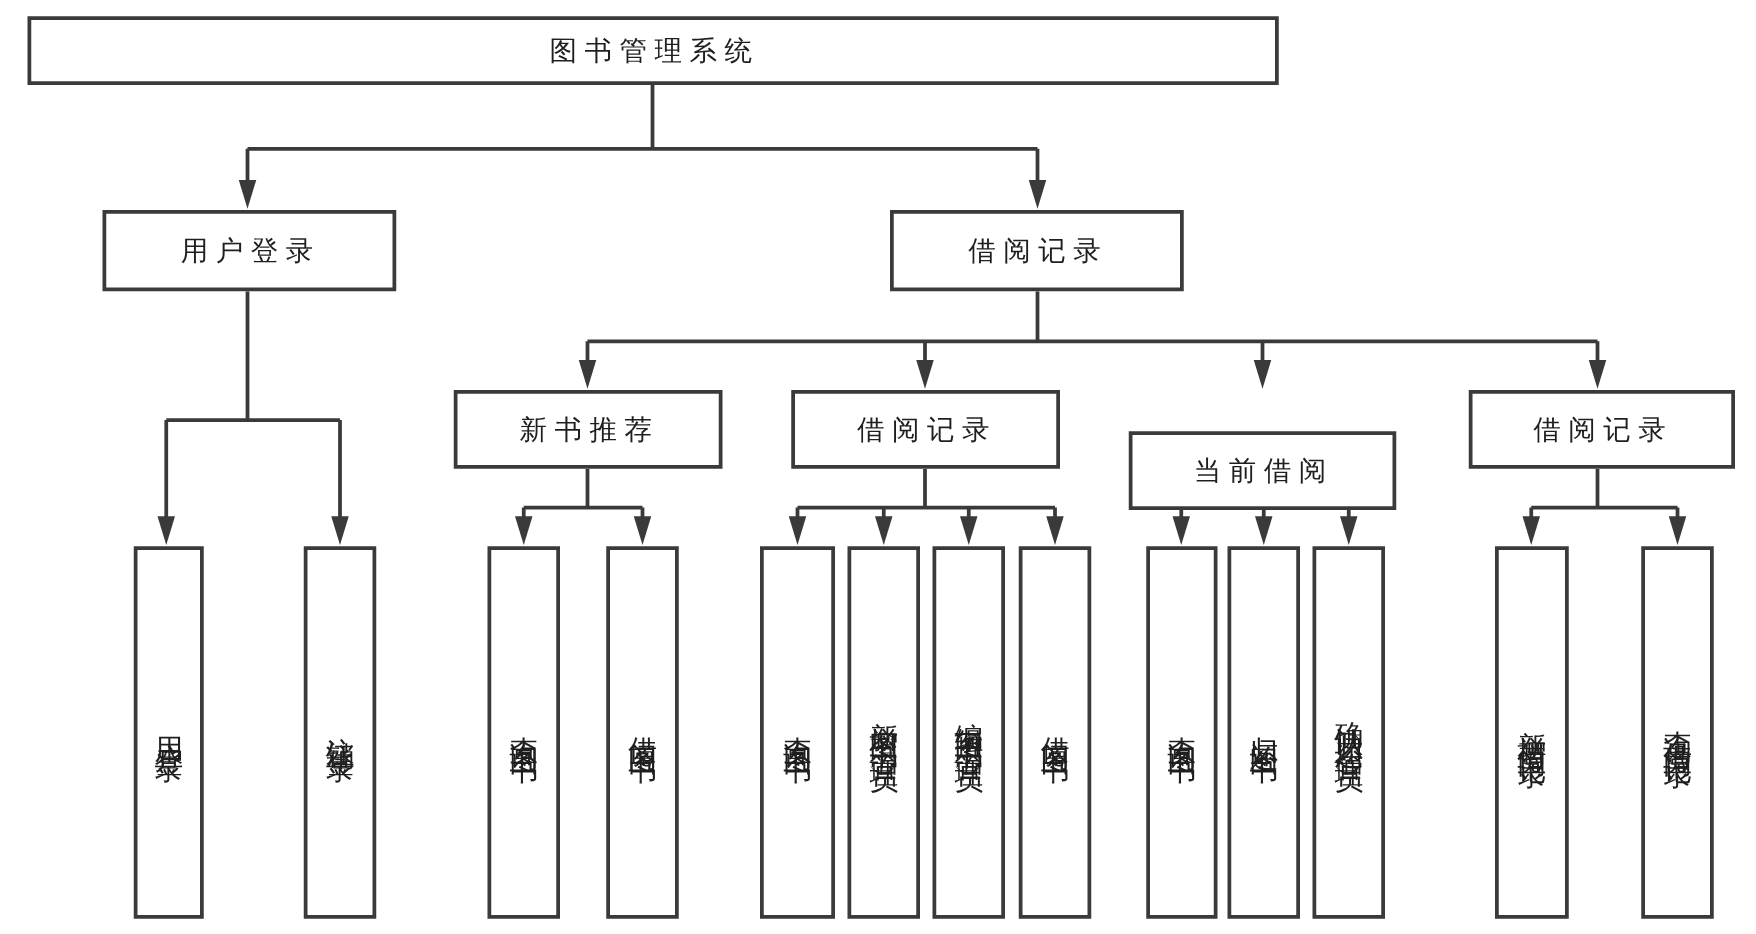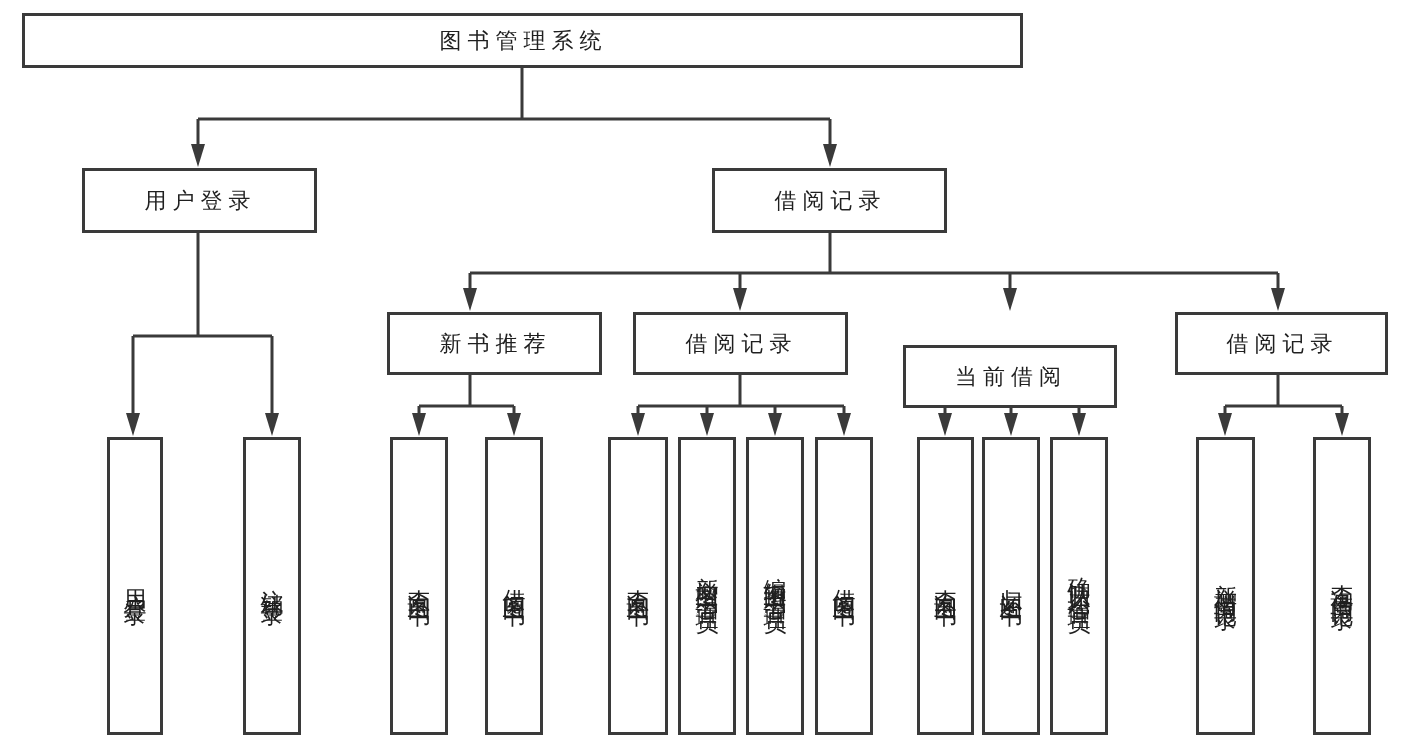--- a/index.html
+++ b/index.html
@@ -90,21 +90,21 @@
     <path d="M1278 375 V406 M1225 406 H1342 M1225 406 V416 M1342 406 V416"></path>
     <polygon points="1218,413 1232,413 1225,436"></polygon>
     <polygon points="1335,413 1349,413 1342,436"></polygon>
   </svg>
 
   <div class="box h" style="left:22px; top:13px; width:1001px; height:55px;">图书管理系统</div>
 
   <div class="box h" style="left:82px; top:168px; width:235px; height:65px;">用户登录</div>
   <div class="box h" style="left:712px; top:168px; width:235px; height:65px;">借阅记录</div>
 
-  <div class="box h" style="left:363px; top:312px; width:215px; height:63px;margin-left:24px;">新书推荐</div>
+  <div class="box h" style="left:363px; top:312px; width:215px; height:63px;">新书推荐</div>
   <div class="box h" style="left:633px; top:312px; width:215px; height:63px;">借阅记录</div>
   <div class="box h" style="left:903px; top:312px; width:214px; height:63px;margin-top:33px;">当前借阅</div>
   <div class="box h" style="left:1175px; top:312px; width:213px; height:63px;">借阅记录</div>
 
   <div class="box v" style="left:107px; top:437px; width:56px; height:298px;">用户登录</div>
   <div class="box v" style="left:243px; top:437px; width:58px; height:298px;">注销登录</div>
 
   <div class="box v" style="left:390px; top:437px; width:58px; height:298px;">查询图书</div>
   <div class="box v" style="left:485px; top:437px; width:58px; height:298px;">借阅图书</div>
 

